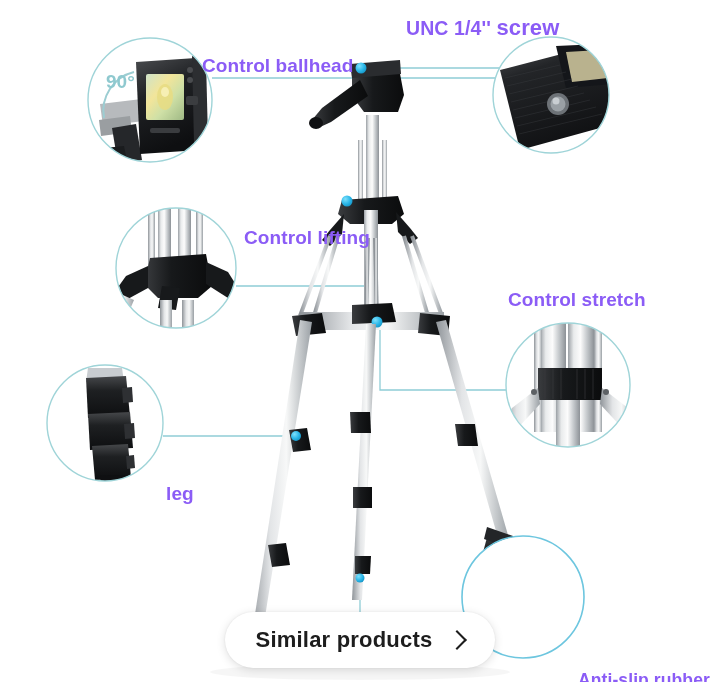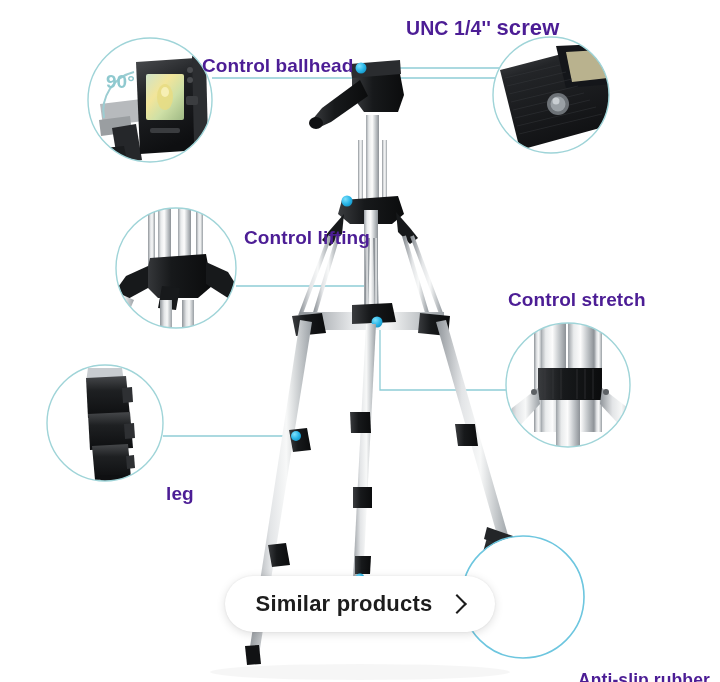--- a/index.html
+++ b/index.html
@@ -18,41 +18,41 @@
     overflow: hidden;
   }
   #art {
     position: absolute;
     left: 0; top: 0;
     width: 720px;
     height: 682px;
   }
   .label {
     position: absolute;
-    color: #4c1d95;
+    color: #8b5cf6;
     font-family: "Liberation Sans", sans-serif;
     font-size: 19px;
     font-weight: 600;
     letter-spacing: 0.1px;
     white-space: nowrap;
     line-height: 1.45;
     user-select: none;
   }
   #lbl-ballhead { left: 202px; top: 52px; }
   #lbl-screw    { left: 406px; top: 12px; font-size: 19.5px; }
   #lbl-screw .big { font-size: 22px; font-weight: 700; }
   #lbl-lifting  { left: 244px; top: 224px; }
   #lbl-stretch  { left: 508px; top: 286px; }
   #lbl-lock     { left: 166px; top: 452px; white-space: normal; width: 130px; }
   #lbl-rubber   { left: 578px; top: 668px; font-size: 17.5px; }
 
   #similar-products {
     position: absolute;
     left: 225px;
-    top: 576px;
+    top: 612px;
     width: 270px;
     height: 56px;
     background: #ffffff;
     border: none;
     border-radius: 28px;
     box-shadow: 0 2px 10px rgba(0,0,0,0.13), 0 0 2px rgba(0,0,0,0.08);
     display: flex;
     align-items: center;
     justify-content: center;
     gap: 18px;

